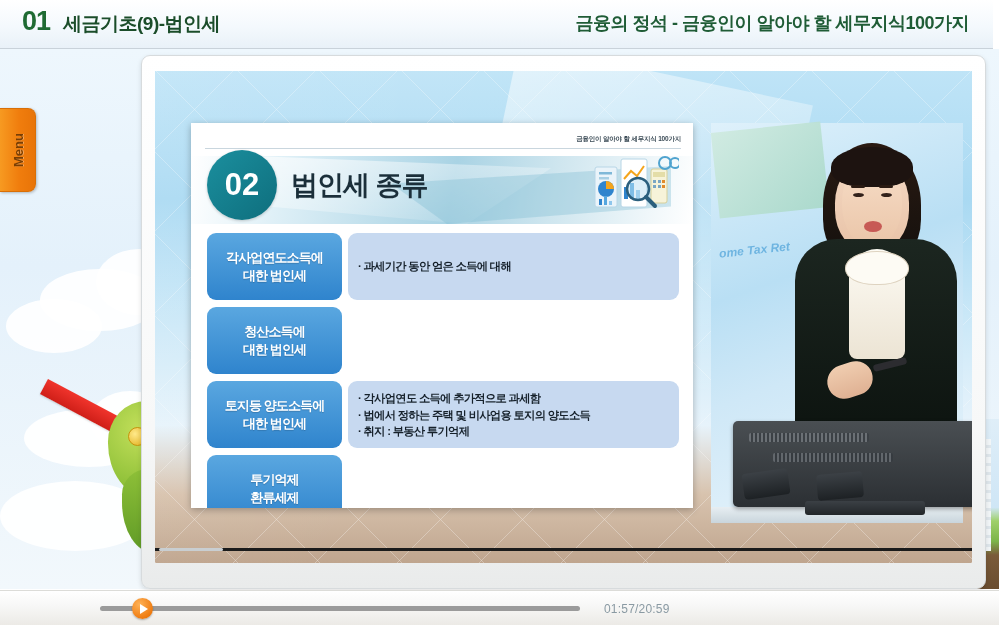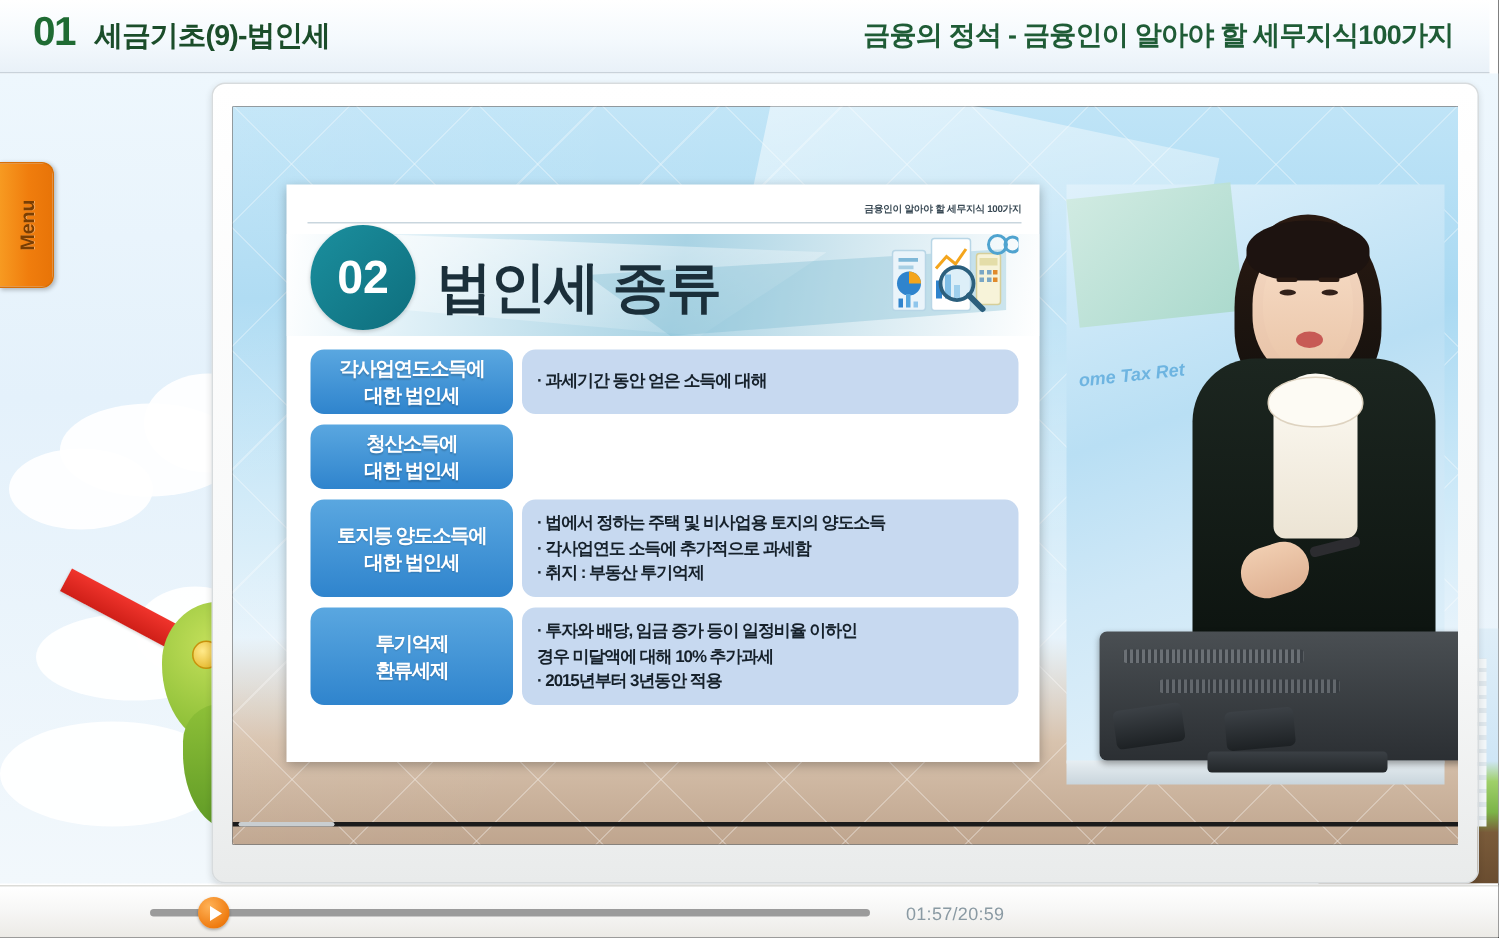--- a/index.html
+++ b/index.html
@@ -163,34 +163,34 @@
     clip-path:polygon(0 30%,100% 0,100% 70%,20% 100%);
   }
   .badge02{
     position:absolute;left:16px;top:27px;width:70px;height:70px;border-radius:50%;
     background:linear-gradient(to bottom right,#1b8f9e,#0e6e7d);
     color:#ffffff;font-size:31px;font-weight:bold;
     display:flex;align-items:center;justify-content:center;
     box-shadow:0 1px 3px rgba(0,0,0,.2);
   }
   .slide-title{
-    position:absolute;left:100px;top:44px;font-size:37px;font-weight:bold;
+    position:absolute;left:100px;top:44px;font-size:27px;font-weight:bold;
     color:#1b2f3a;letter-spacing:-1px;
   }
   .slide-icon{
     position:absolute;right:14px;top:32px;width:86px;height:60px;
   }
   .rows{position:absolute;left:16px;top:110px;width:472px;}
   .row{display:flex;margin-bottom:7px;align-items:stretch;}
   .row-label{
     width:135px;flex:0 0 135px;border-radius:9px;
     background:linear-gradient(to bottom,#5aa7e0,#2f84cd);
     color:#ffffff;font-weight:bold;font-size:13px;letter-spacing:-0.9px;
     display:flex;flex-direction:column;align-items:center;justify-content:center;
-    line-height:1.35;text-align:center;padding:4px 2px;box-sizing:border-box;
+    line-height:1.35;text-align:center;padding:16px 2px;box-sizing:border-box;
     text-shadow:0 1px 1px rgba(0,0,0,.18);
   }
   .row-body{
     flex:1;margin-left:6px;border-radius:9px;
     background:#c7d9f0;color:#16212b;font-size:11.3px;font-weight:bold;
     letter-spacing:-0.7px;line-height:1.45;
     padding:8px 10px;box-sizing:border-box;
     display:flex;flex-direction:column;justify-content:center;
   }
   .row-body div{white-space:nowrap;}
@@ -441,36 +441,31 @@
           <span>대한 법인세</span>
         </div>
       </div>
 
       <div class="row">
         <div class="row-label">
           <span>토지등 양도소득에</span>
           <span>대한 법인세</span>
         </div>
         <div class="row-body">
+          <div>· 각사업연도 소득에 추가적으로 과세함</div>
           <div>· 법에서 정하는 주택 및 비사업용 토지의 양도소득</div>
-          <div>· 각사업연도 소득에 추가적으로 과세함</div>
           <div>· 취지 : 부동산 투기억제</div>
         </div>
       </div>
 
       <div class="row">
         <div class="row-label">
           <span>투기억제</span>
           <span>환류세제</span>
         </div>
-        <div class="row-body">
-          <div>· 투자와 배당, 임금 증가 등이 일정비율 이하인</div>
-          <div>경우 미달액에 대해 10% 추가과세</div>
-          <div>· 2015년부터 3년동안 적용</div>
-        </div>
       </div>
     </div>
   </div>
 
   <div class="video-scrolltrack"></div>
   <div class="video-scroll"></div>
 </div>
 
 <div class="ctrl">
   <div class="seek-track"></div>

